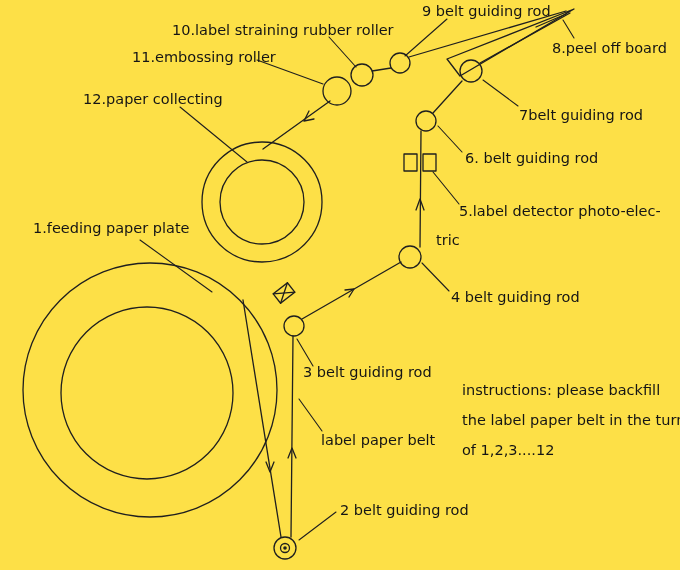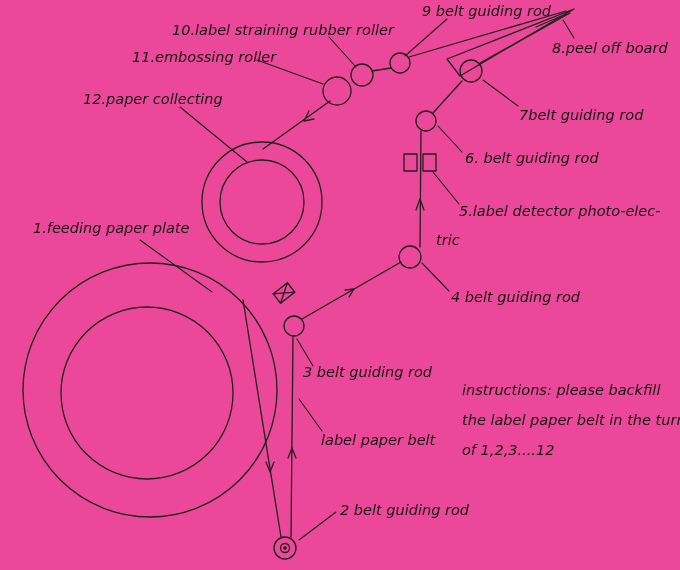--- a/index.html
+++ b/index.html
@@ -5,23 +5,22 @@
   html, body {
     margin: 0;
     padding: 0;
     background: #ffffff;
     font-family: "DejaVu Sans", "Liberation Sans", sans-serif;
   }
   .stage {
     position: relative;
     width: 680px;
     height: 570px;
-    background: #ec4899;
+    background: #fde047;
     overflow: hidden;
-    font-style: italic;
   }
   svg { display: block; }
   .ink {
     stroke: #1f1f1f;
     stroke-width: 1.3;
     fill: none;
     stroke-linecap: round;
     stroke-linejoin: round;
   }
   .callout {

